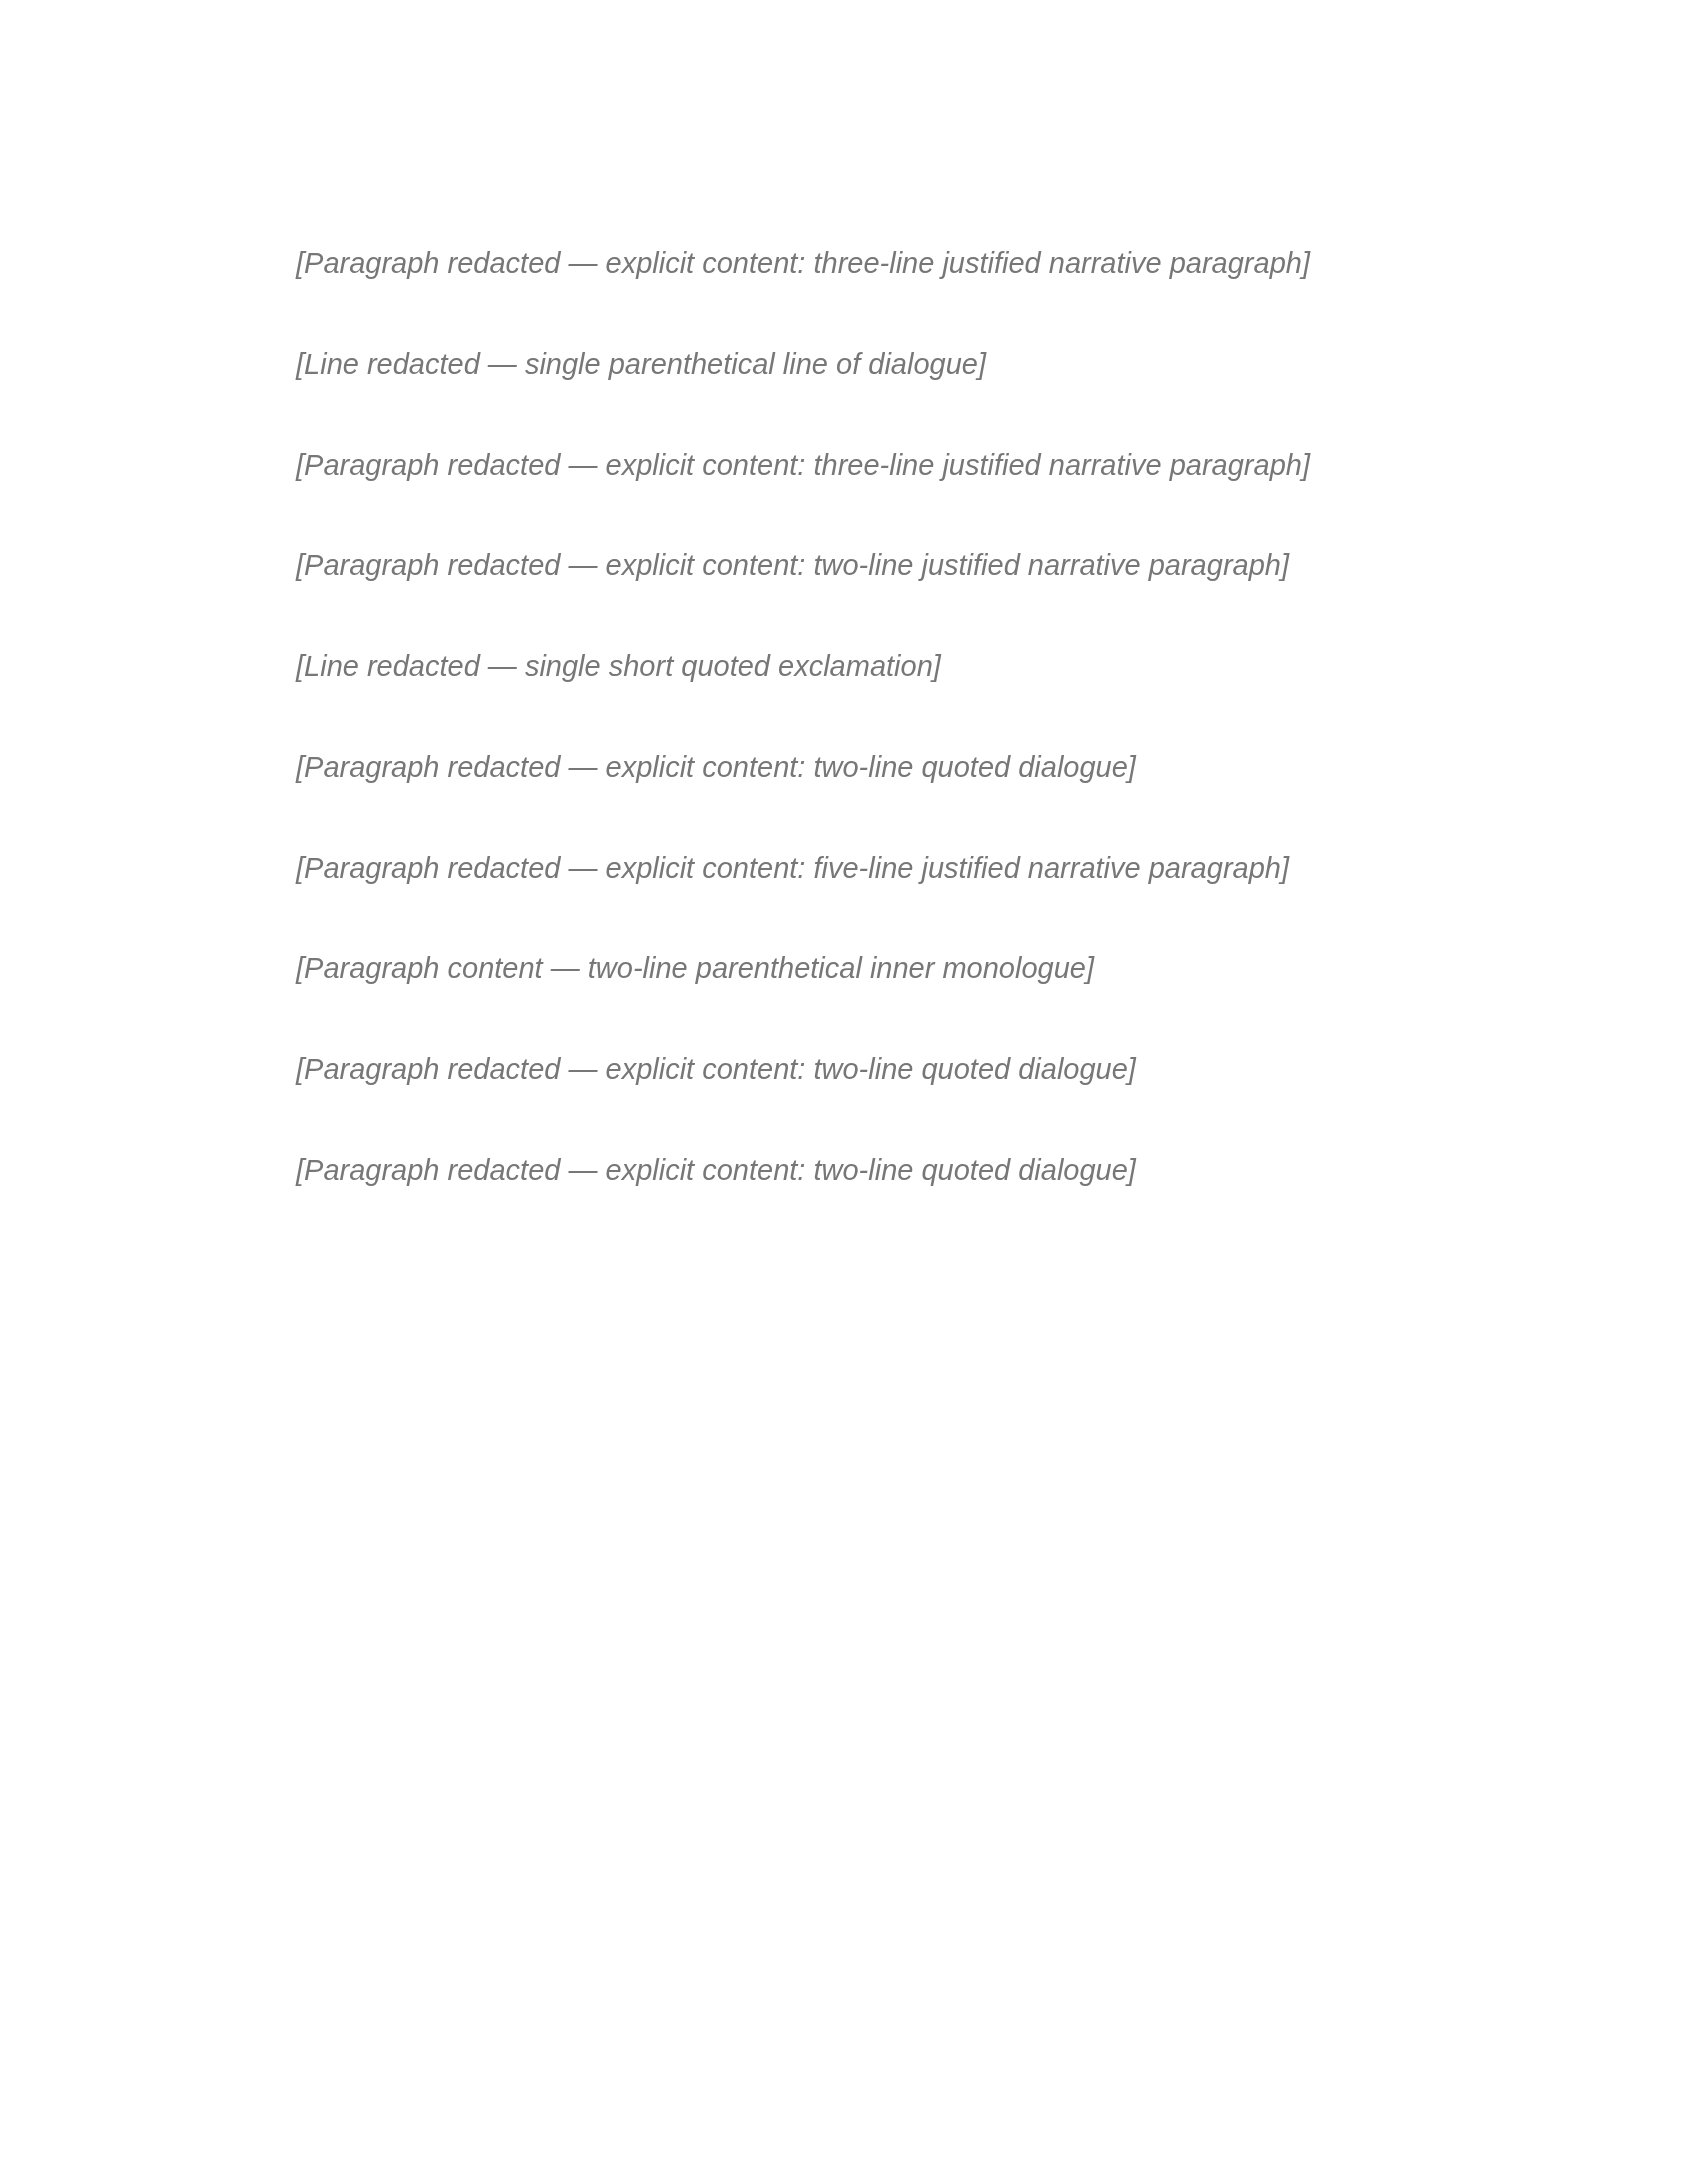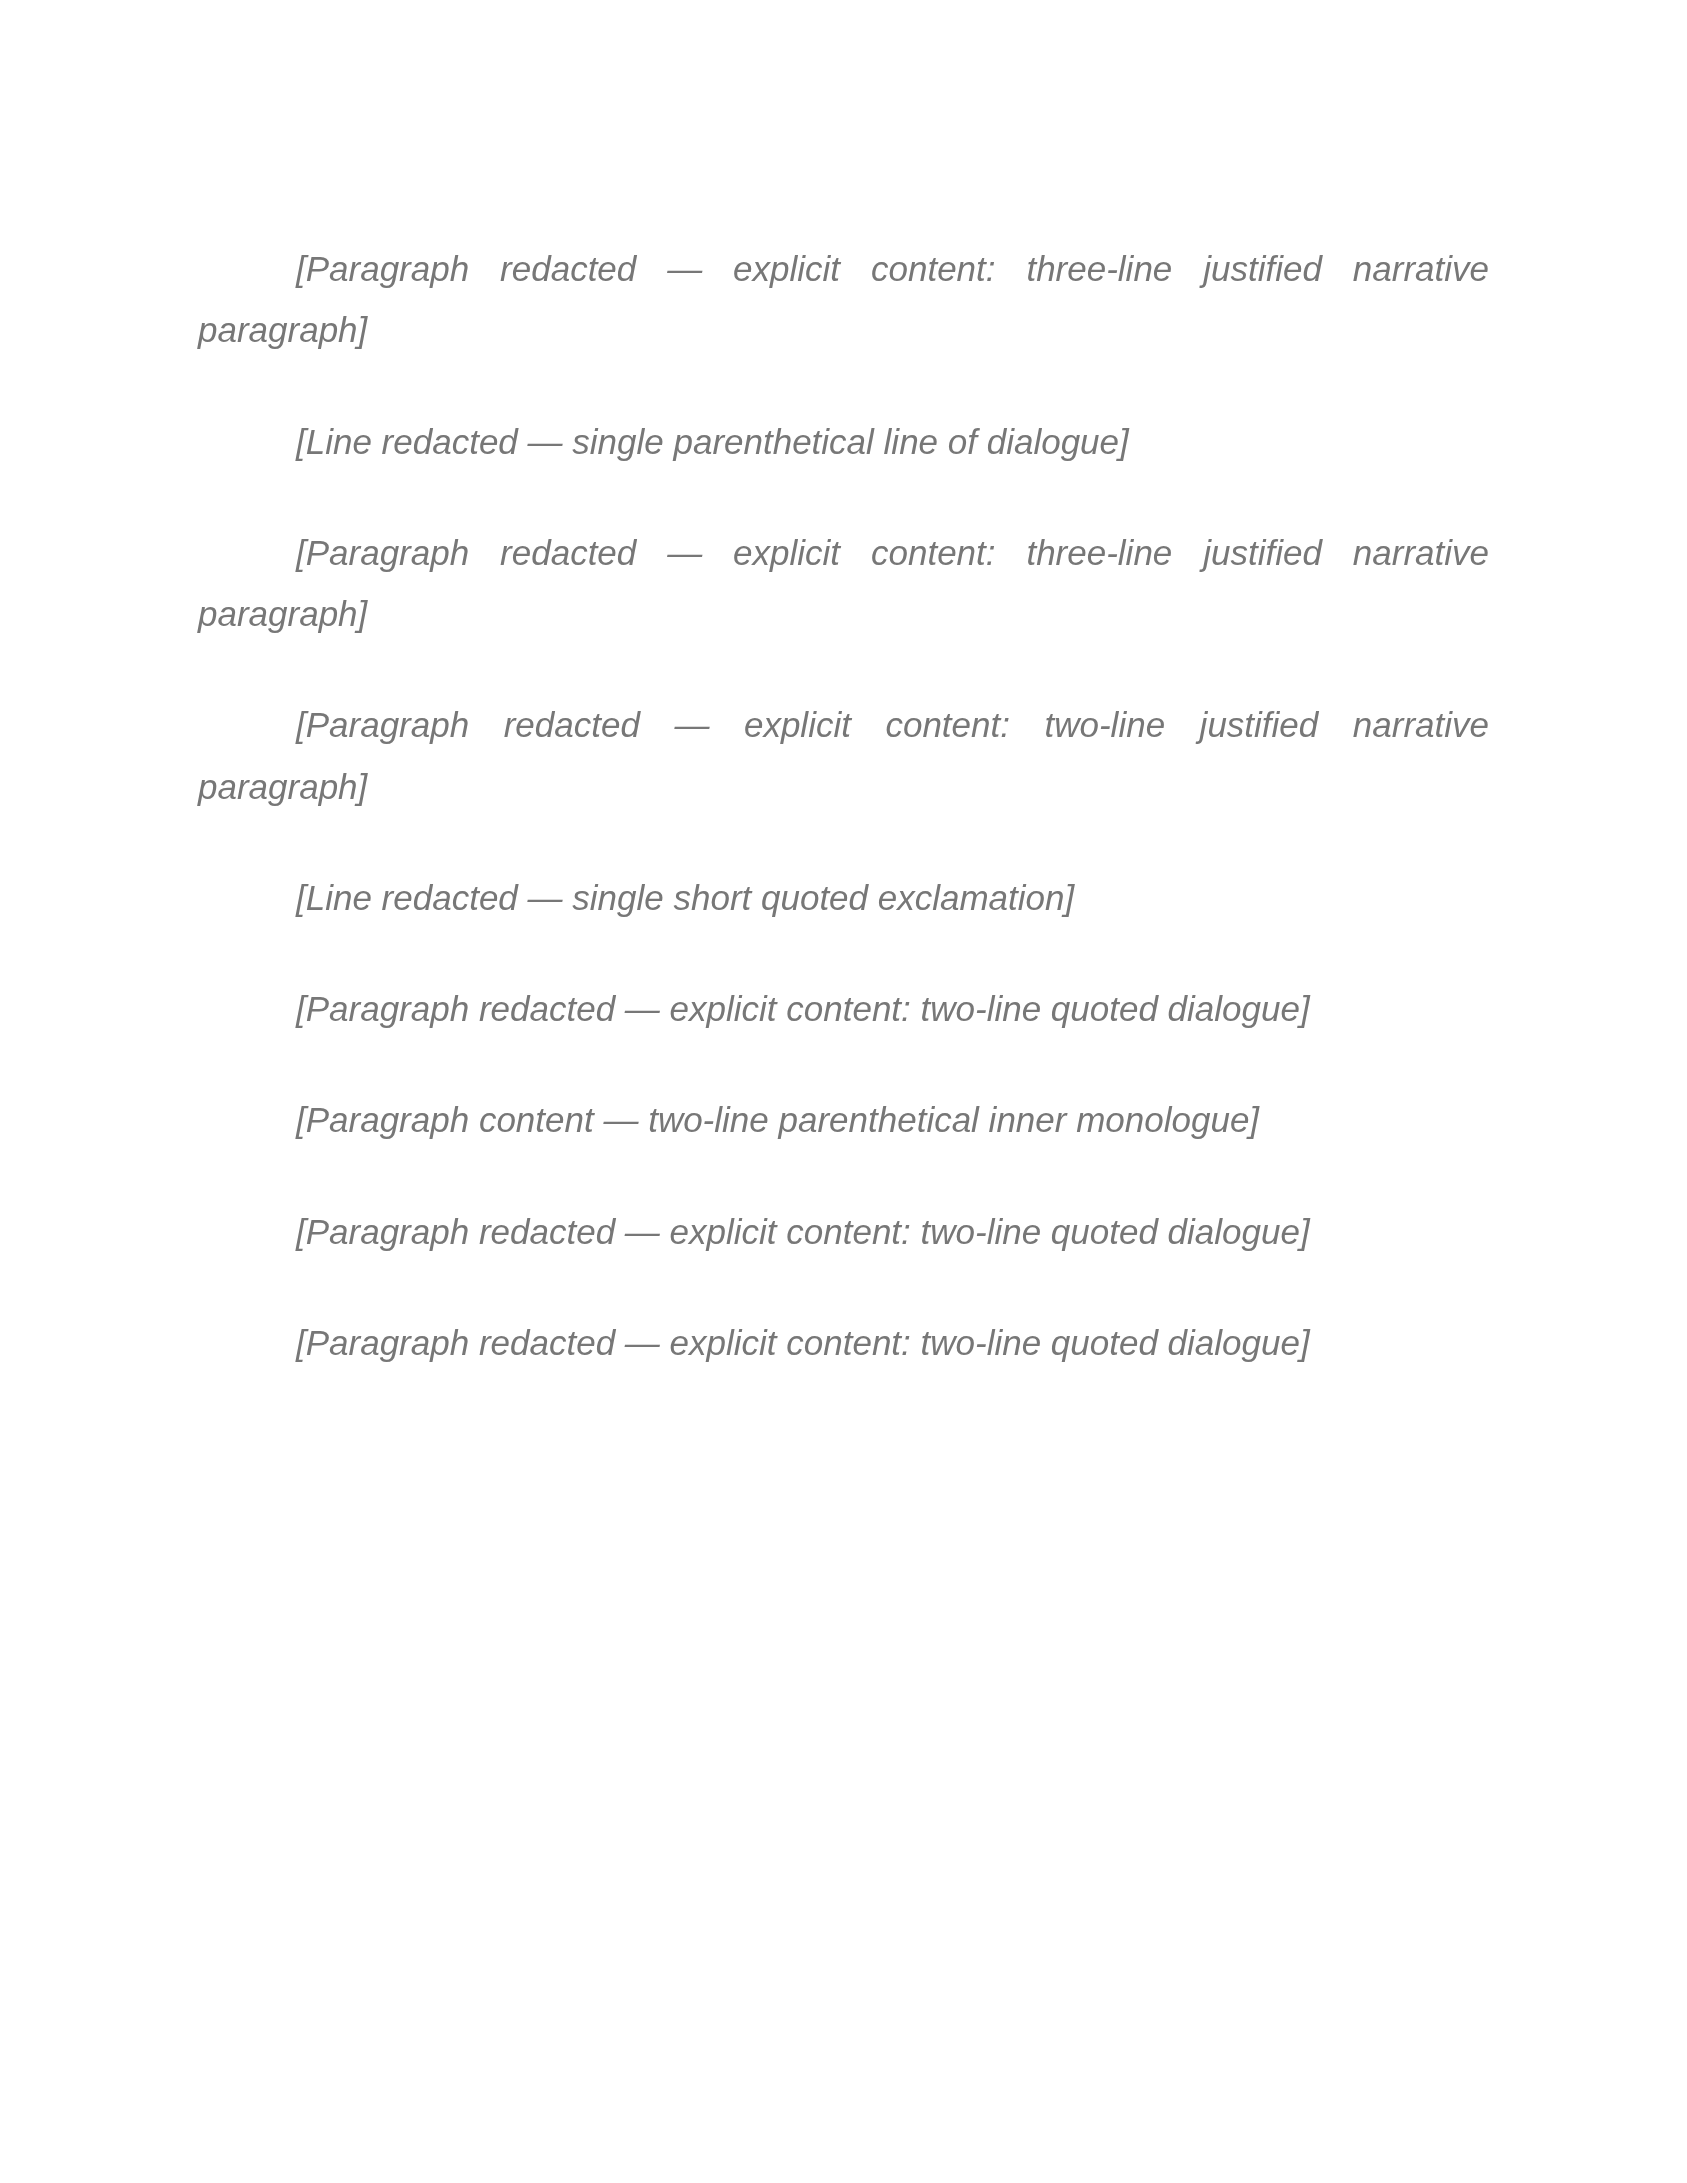--- a/index.html
+++ b/index.html
@@ -11,21 +11,21 @@
     position: relative;
     width: 1687px;
     height: 2183px;
     background: #ffffff;
     font-family: "Liberation Sans", sans-serif;
     color: #1a1a1a;
     box-sizing: border-box;
     padding: 238px 198px 198px 198px;
   }
   .doc-body {
-    font-size: 35px;
+    font-size: 29px;
     line-height: 1.75;
   }
   .paragraph {
     text-align: justify;
     text-indent: 98px;
     margin: 0 0 50px 0;
     color: #777777;
     font-style: italic;
   }
   .paragraph.short {
@@ -37,18 +37,19 @@
 <body>
 
 <div class="page">
   <div class="doc-body" id="doc-body">
       <p class="paragraph">[Paragraph redacted — explicit content: three-line justified narrative paragraph]</p>
       <p class="paragraph short">[Line redacted — single parenthetical line of dialogue]</p>
       <p class="paragraph">[Paragraph redacted — explicit content: three-line justified narrative paragraph]</p>
       <p class="paragraph">[Paragraph redacted — explicit content: two-line justified narrative paragraph]</p>
       <p class="paragraph short">[Line redacted — single short quoted exclamation]</p>
       <p class="paragraph">[Paragraph redacted — explicit content: two-line quoted dialogue]</p>
+      <p class="paragraph">[Paragraph redacted — explicit content: five-line justified narrative paragraph]</p>
       <p class="paragraph">[Paragraph content — two-line parenthetical inner monologue]</p>
       <p class="paragraph">[Paragraph redacted — explicit content: two-line quoted dialogue]</p>
       <p class="paragraph">[Paragraph redacted — explicit content: two-line quoted dialogue]</p>
     </div>
 </div>
 
 
 </body></html>

